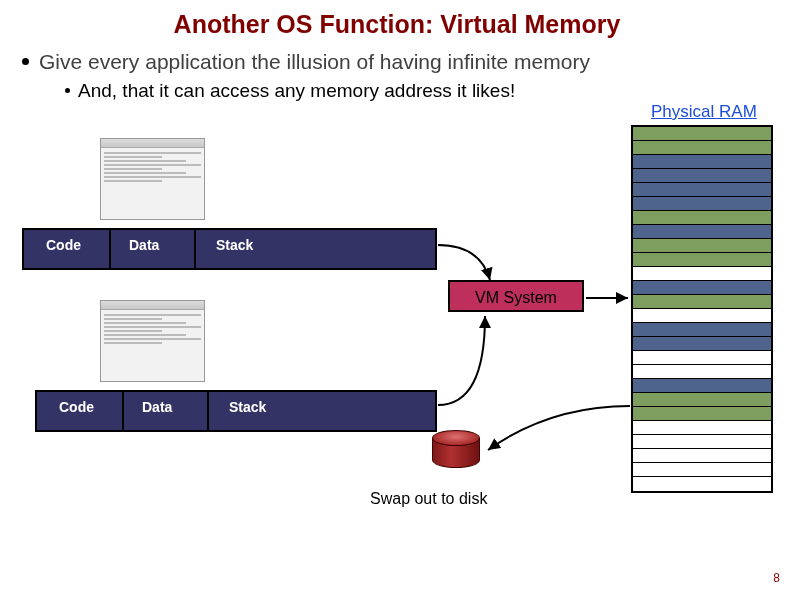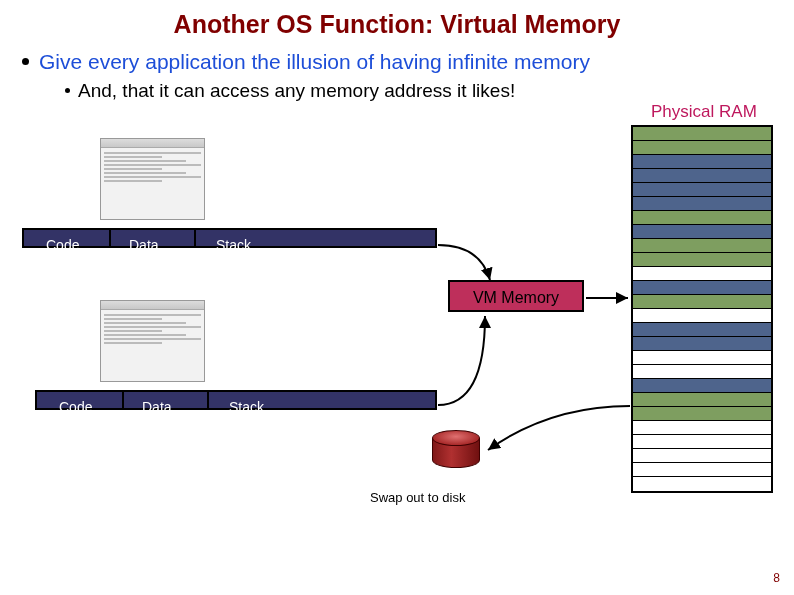--- a/index.html
+++ b/index.html
@@ -20,21 +20,21 @@
     top: 10px;
     left: 0;
     width: 794px;
     text-align: center;
   }
   .main-bullet {
     position: absolute;
     top: 50px;
     left: 22px;
     font-size: 21px;
-    color: #1d4ed8;
+    color: #404040;
   }
   .main-bullet::before {
     content: "";
     display: inline-block;
     width: 7px;
     height: 7px;
     background: #000;
     border-radius: 50%;
     margin-right: 10px;
     vertical-align: middle;
@@ -61,21 +61,22 @@
     margin-right: 8px;
     vertical-align: middle;
     position: relative;
     top: -1px;
   }
   .ram-label {
     position: absolute;
     top: 102px;
     left: 651px;
     font-size: 17px;
-    color: #be185d;
+    color: #1d4ed8;
+    text-decoration: underline;
   }
   
   .ram {
     position: absolute;
     top: 125px;
     left: 631px;
     width: 142px;
     border: 2px solid #000;
     box-sizing: border-box;
   }
@@ -112,26 +113,27 @@
     margin: 2px 0;
   }
   .thumb .line.short { width: 60%; }
   .thumb .line.med { width: 85%; }
   #thumb1 { top: 138px; left: 100px; }
   #thumb2 { top: 300px; left: 100px; }
 
   
   .mem-bar {
     position: absolute;
-    height: 20px;
+    height: 42px;
     border: 2px solid #000;
     background: #333366;
     color: #fff;
     font-size: 14px;
     box-sizing: border-box;
+    font-weight: bold;
   }
   .mem-bar span {
     position: absolute;
     top: 7px;
   }
   .mem-bar .sep {
     position: absolute;
     top: 0;
     bottom: 0;
     width: 2px;
@@ -196,21 +198,21 @@
     border-radius: 0 0 24px 24px / 0 0 8px 8px;
     border: 1px solid #400000;
     border-top: none;
     box-sizing: border-box;
   }
 
   .swap-label {
     position: absolute;
     top: 490px;
     left: 370px;
-    font-size: 13px;
+    font-size: 16px;
     color: #000;
   }
 
   
   .arrow {
     position: absolute;
     pointer-events: none;
   }
 
   .page-num {
@@ -298,21 +300,21 @@
 </div>
 
 <div class="mem-bar" id="bar2">
   <span class="seg-code">Code</span>
   <div class="sep s1"></div>
   <span class="seg-data">Data</span>
   <div class="sep s2"></div>
   <span class="seg-stack">Stack</span>
 </div>
 
-<div class="vm-box">VM Memory</div>
+<div class="vm-box">VM System</div>
 
 <div class="disk">
   <div class="cyl-body"></div>
   <div class="cyl-top"></div>
 </div>
 
 <div class="swap-label">Swap out to disk</div>
 
 <svg class="arrow" style="top:230px;left:430px;width:80px;height:70px">
     <defs>

